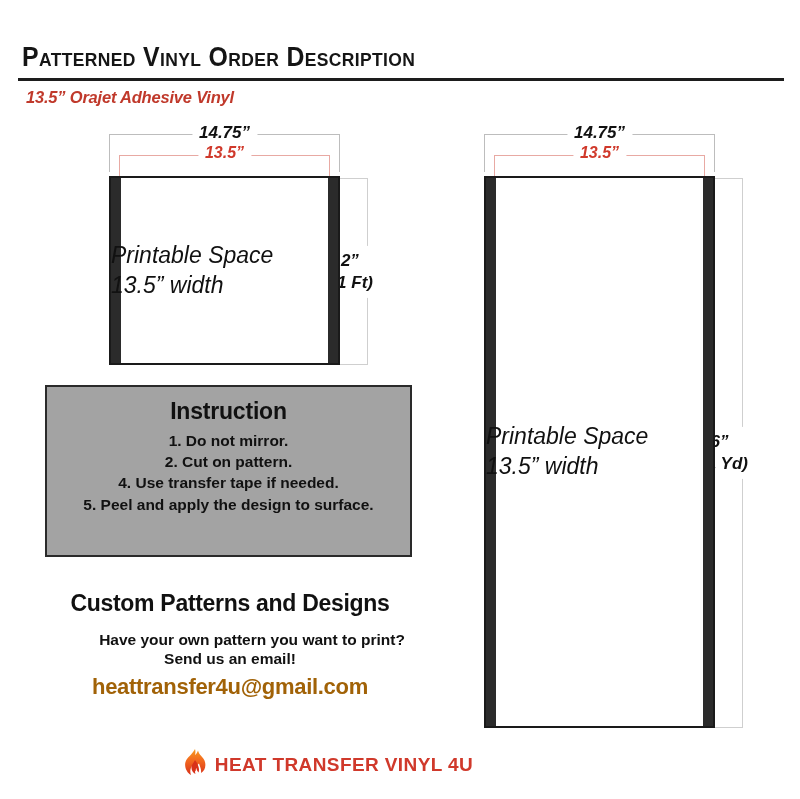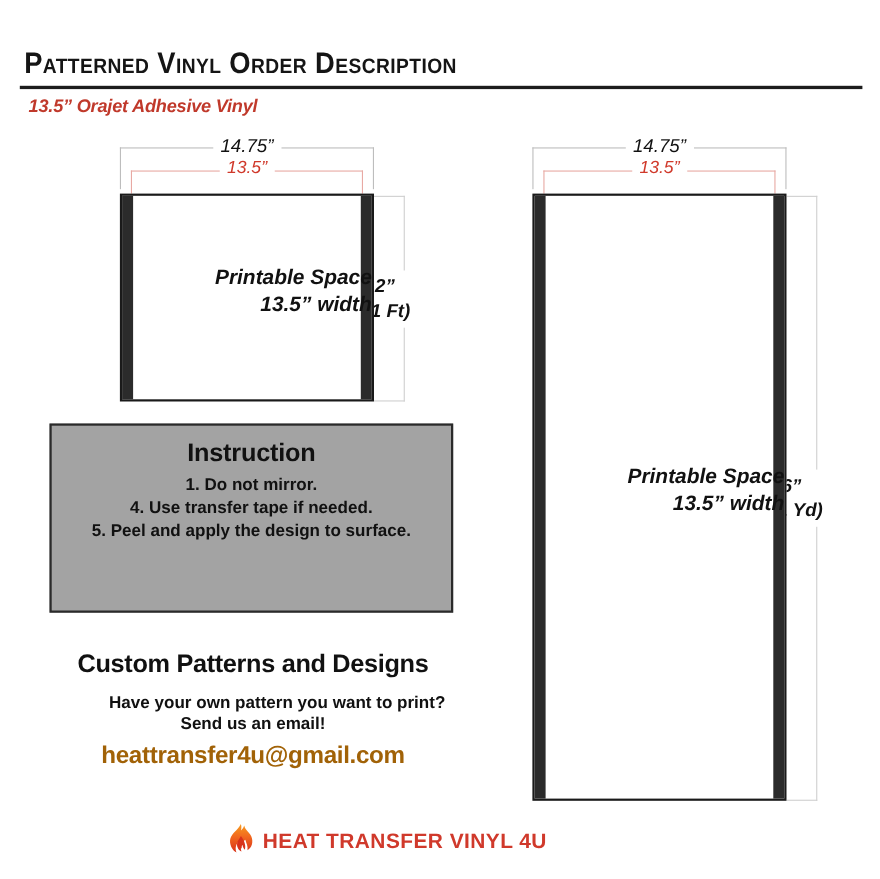--- a/index.html
+++ b/index.html
@@ -65,23 +65,23 @@
     width: 10px;
     background: #2b2b2b;
   }
   .band.left  { left: 0; }
   .band.right { right: 0; }
 
   .sheet-label {
     position: absolute;
     left: 0;
     right: 0;
-    text-align: right;
-    font-size: 19px;
-    font-weight: bold;
+    text-align: left;
+    font-size: 23px;
+    font-weight: normal;
     font-style: italic;
     color: #111;
     line-height: 1.32;
     white-space: nowrap;
     pointer-events: none;
   }
 
   
   .hdim {
     position: absolute;
@@ -93,21 +93,21 @@
   .hdim.outer { border-color: #bdbdbd; }
   .hdim.inner { border-color: #e8a9a3; }
   .hdim-text {
     position: absolute;
     top: -12px;
     left: 50%;
     transform: translateX(-50%);
     background: #ffffff;
     padding: 0 7px;
     font-size: 17px;
-    font-weight: normal;
+    font-weight: bold;
     font-style: italic;
     white-space: nowrap;
   }
   .hdim.outer .hdim-text { color: #111; }
   .hdim.inner .hdim-text { color: #d0392b; font-size: 16px; text-align: center; }
 
   
   .vdim {
     position: absolute;
     box-sizing: border-box;
@@ -200,21 +200,20 @@
   
   #footer-brand {
     position: absolute;
     left: 0;
     top: 748px;
     width: 655px;
     display: flex;
     align-items: center;
     justify-content: center;
     gap: 7px;
-    margin-left: 24px;
   }
   #brand-name {
     font-size: 19px;
     font-weight: bold;
     color: #d0392b;
     letter-spacing: 0.4px;
     white-space: nowrap;
   }
 </style>
 </head>
@@ -274,20 +273,21 @@
     <div class="sheet-label" style="top:243px;">
       <span>Printable Space</span><br>
       <span>13.5” width</span>
     </div>
   </div>
 </div>
 
 <div id="instruction-box">
   <div id="instruction-title">Instruction</div>
   <div class="instruction-item">1. Do not mirror.</div>
+  <div class="instruction-item">2. Cut on pattern.</div>
   <div class="instruction-item">4. Use transfer tape if needed.</div>
   <div class="instruction-item">5. Peel and apply the design to surface.</div>
 </div>
 
 <div id="custom-heading">Custom Patterns and Designs</div>
 <div id="custom-sub1">Have your own pattern you want to print?</div>
 <div id="custom-sub2">Send us an email!</div>
 <div id="custom-email">heattransfer4u@gmail.com</div>
 
 <div id="footer-brand">

